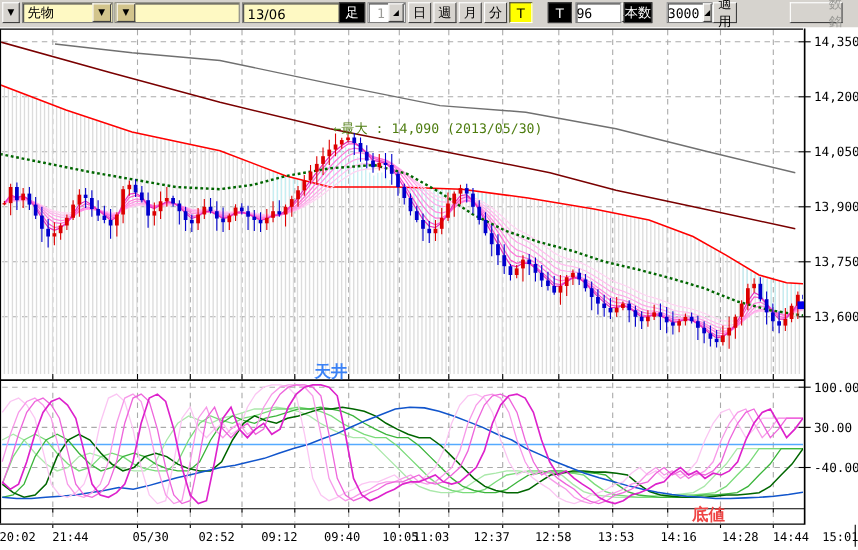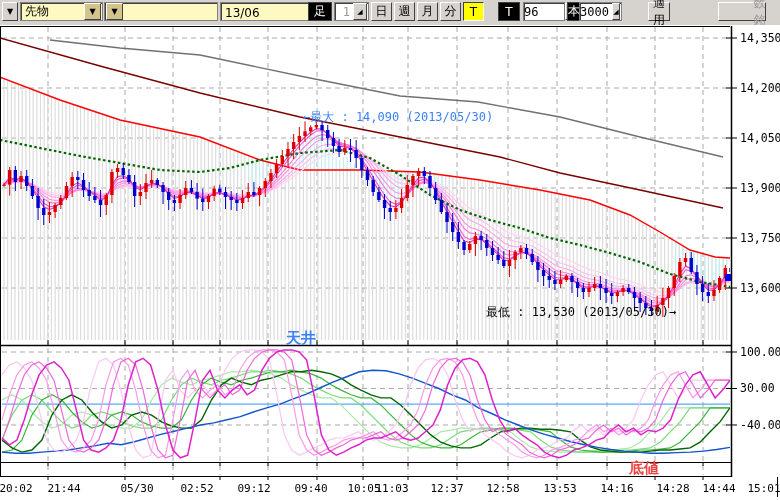--- a/index.html
+++ b/index.html
@@ -26,21 +26,21 @@
   .spinner{background:#fff;border:1px solid #808080;box-shadow:inset 1px 1px 0 #404040;}
   .spinner .val{flex:1;text-align:right;padding-right:2px;font-family:"DejaVu Sans Mono",monospace;}
   .spinner .val.dim{color:#9a9a96;}
   .spinner .spin{width:12px;height:15px;margin:1px;background:#d6d3ce;
         border-top:1px solid #fff;border-left:1px solid #fff;
         border-right:1px solid #404040;border-bottom:1px solid #404040;
         font-size:7px;display:flex;align-items:center;justify-content:center;}
   
   #chart-wrap{position:absolute;left:0;top:0;width:690px;height:500px;}
   .ann{position:absolute;white-space:nowrap;pointer-events:none;z-index:5;}
-  #ann-max{left:303px;top:109px;font:12px "DejaVu Sans Mono",monospace;color:#3b82f6;}
+  #ann-max{left:303px;top:109px;font:12px "DejaVu Sans Mono",monospace;color:#4d7c0f;}
   #ann-min{left:486px;top:304px;font:12px "DejaVu Sans Mono",monospace;color:#000;}
   #ann-ceiling{left:286px;top:329px;font:bold 15px "DejaVu Sans",sans-serif;color:#3b82f6;text-align:center;}
   #ann-bottom{left:629px;top:459px;font:bold 15px "DejaVu Sans",sans-serif;color:#ef4444;}
 </style>
 </head>
 <body>
 
 <div id="app">
 
   <div id="toolbar">
@@ -75,21 +75,21 @@
 
     <div class="ctl btn-black" style="left:498px;width:22px;">T</div>
 
     <div class="ctl spinner" style="left:523px;width:42px;gap:24px;">
       <span class="val">96</span>
       <span class="spin">◢</span>
     </div>
 
     <div class="ctl btn-black" style="left:567px;width:26px;">本数</div>
 
-    <div class="ctl spinner" style="left:579px;width:43px;">
+    <div class="ctl spinner" style="left:606px;width:43px;">
       <span class="val">3000</span>
       <span class="spin">◢</span>
     </div>
 
     <div class="ctl btn3d" style="left:648px;width:22px;text-align:center;">適用</div>
 
     <div class="ctl btn-disabled" style="left:718px;width:48px;padding-left:35px;">複数銘柄</div>
   </div>
 
   <div id="chart-wrap">
@@ -774,17 +774,16 @@
           <text x="447" y="492" fill="#000000" font-size="11" font-family="&quot;DejaVu Sans Mono&quot;,monospace" text-anchor="middle">12:37</text>
           <text x="503" y="492" fill="#000000" font-size="11" font-family="&quot;DejaVu Sans Mono&quot;,monospace" text-anchor="middle">12:58</text>
           <text x="560" y="492" fill="#000000" font-size="11" font-family="&quot;DejaVu Sans Mono&quot;,monospace" text-anchor="middle">13:53</text>
           <text x="617" y="492" fill="#000000" font-size="11" font-family="&quot;DejaVu Sans Mono&quot;,monospace" text-anchor="middle">14:16</text>
           <text x="673" y="492" fill="#000000" font-size="11" font-family="&quot;DejaVu Sans Mono&quot;,monospace" text-anchor="middle">14:28</text>
           <text x="719" y="492" fill="#000000" font-size="11" font-family="&quot;DejaVu Sans Mono&quot;,monospace" text-anchor="middle">14:44</text>
           <text x="764" y="492" fill="#000000" font-size="11" font-family="&quot;DejaVu Sans Mono&quot;,monospace" text-anchor="middle">15:01</text>
         </g>
       </svg>
     <div class="ann" id="ann-max">←最大 : 14,090 (2013/05/30)</div>
-    <div class="ann" id="ann-min">最低 : 13,530 (2013/05/30)→</div>
     <div class="ann" id="ann-ceiling">天井</div>
     <div class="ann" id="ann-bottom">底値</div>
   </div>
 </div>
 
 </body></html>

